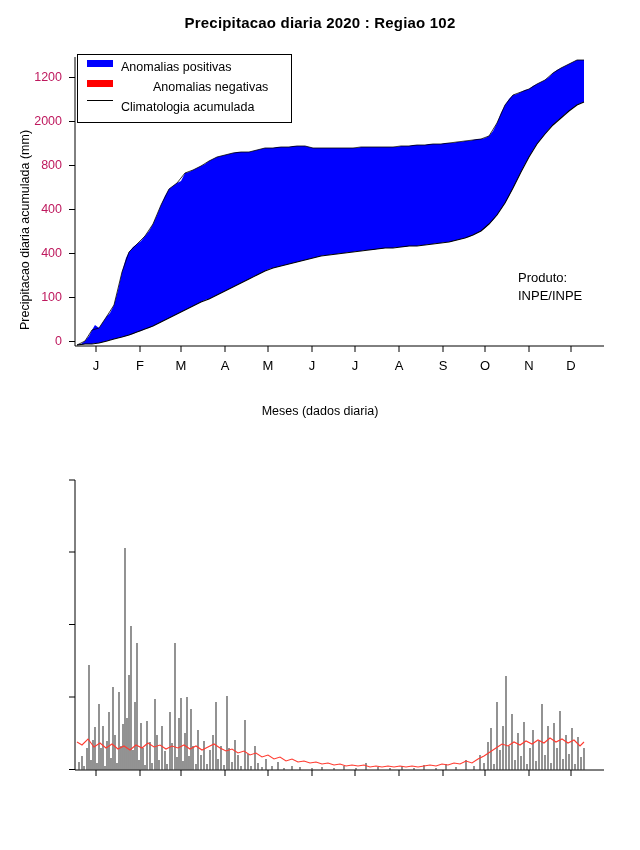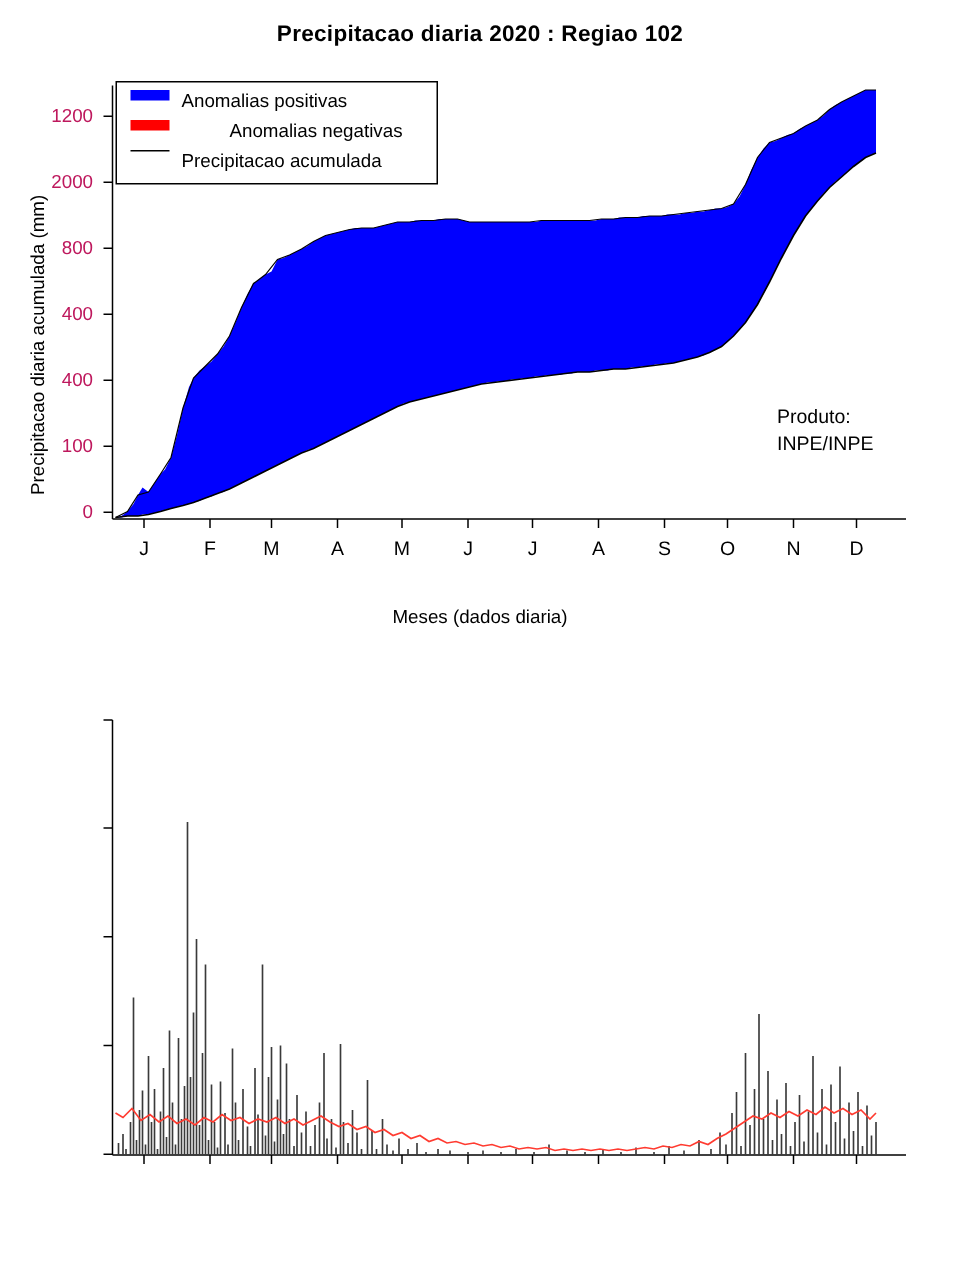--- a/index.html
+++ b/index.html
@@ -183,21 +183,21 @@
     <div class="legrow" style="left:87px;top:60px;height:18px;">
       <span class="legline" style="width:26px;height:7px;background:#0000ff;"></span>
       <span>Anomalias positivas</span>
     </div>
     <div class="legrow" style="left:87px;top:80px;height:18px;gap:32px;">
       <span class="legline" style="width:26px;height:7px;background:#ff0000;"></span>
       <span>Anomalias negativas</span>
     </div>
     <div class="legrow" style="left:87px;top:100px;height:18px;">
       <span class="legline" style="width:26px;height:1px;background:#000000;"></span>
-      <span>Precipitacao acumulada</span>
+      <span>Climatologia acumulada</span>
     </div>
 
     <div class="produto" style="left:518px;top:270px;">Produto:</div>
     <div class="produto" style="left:518px;top:288px;">INPE/INPE</div>
   </div>
 
   <div class="panel" id="panel-bottom">
 
     <svg class="plotarea" style="left:0;top:0;" width="640" height="420">
 

